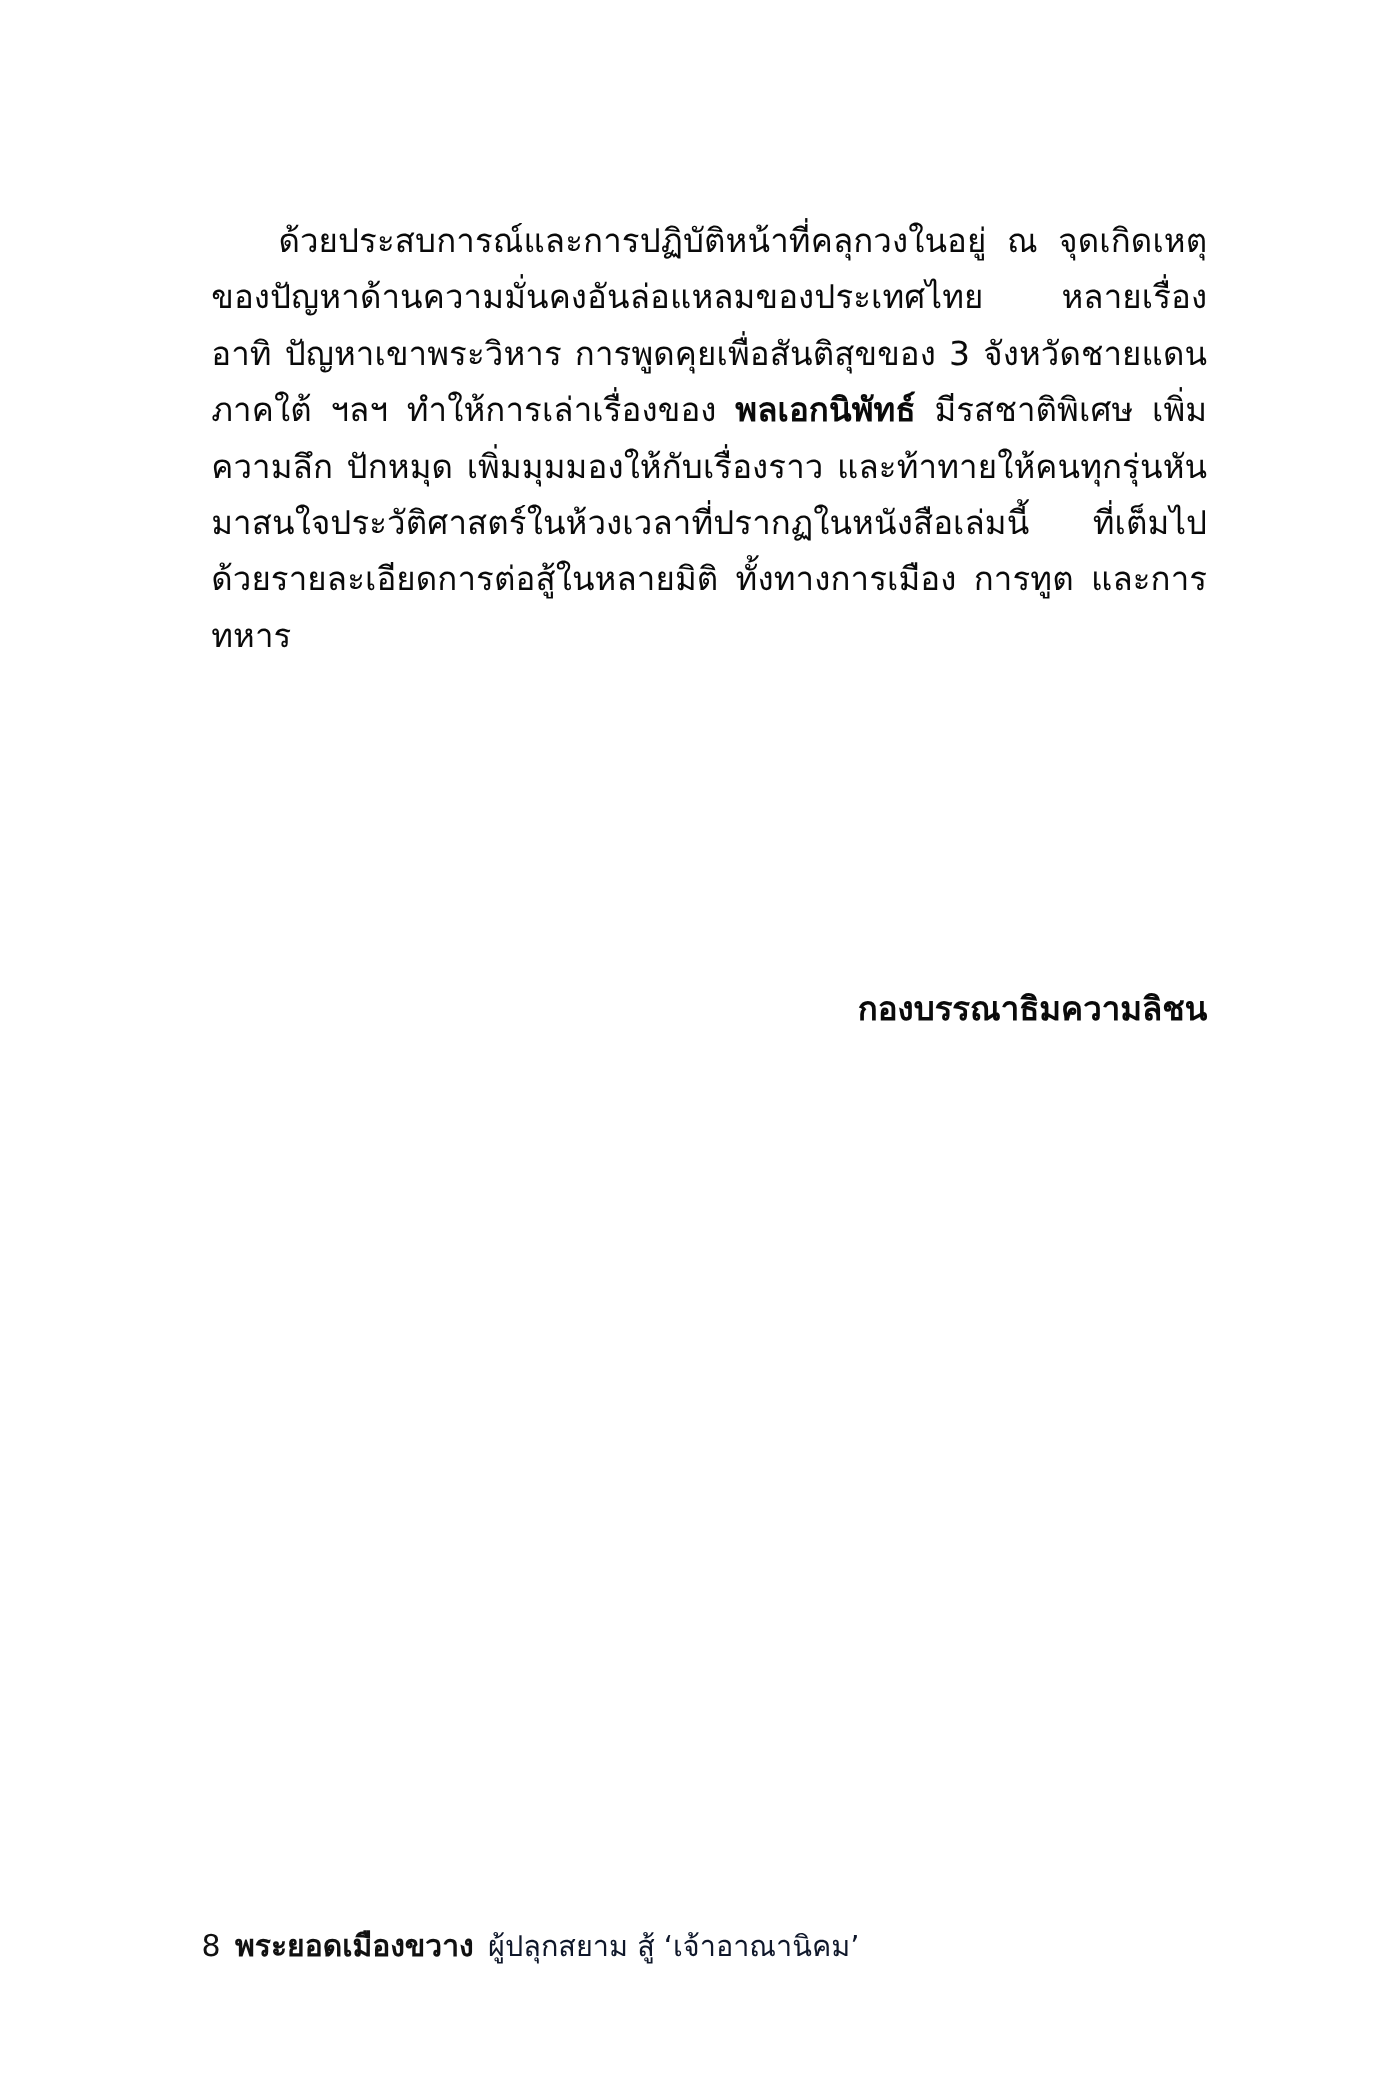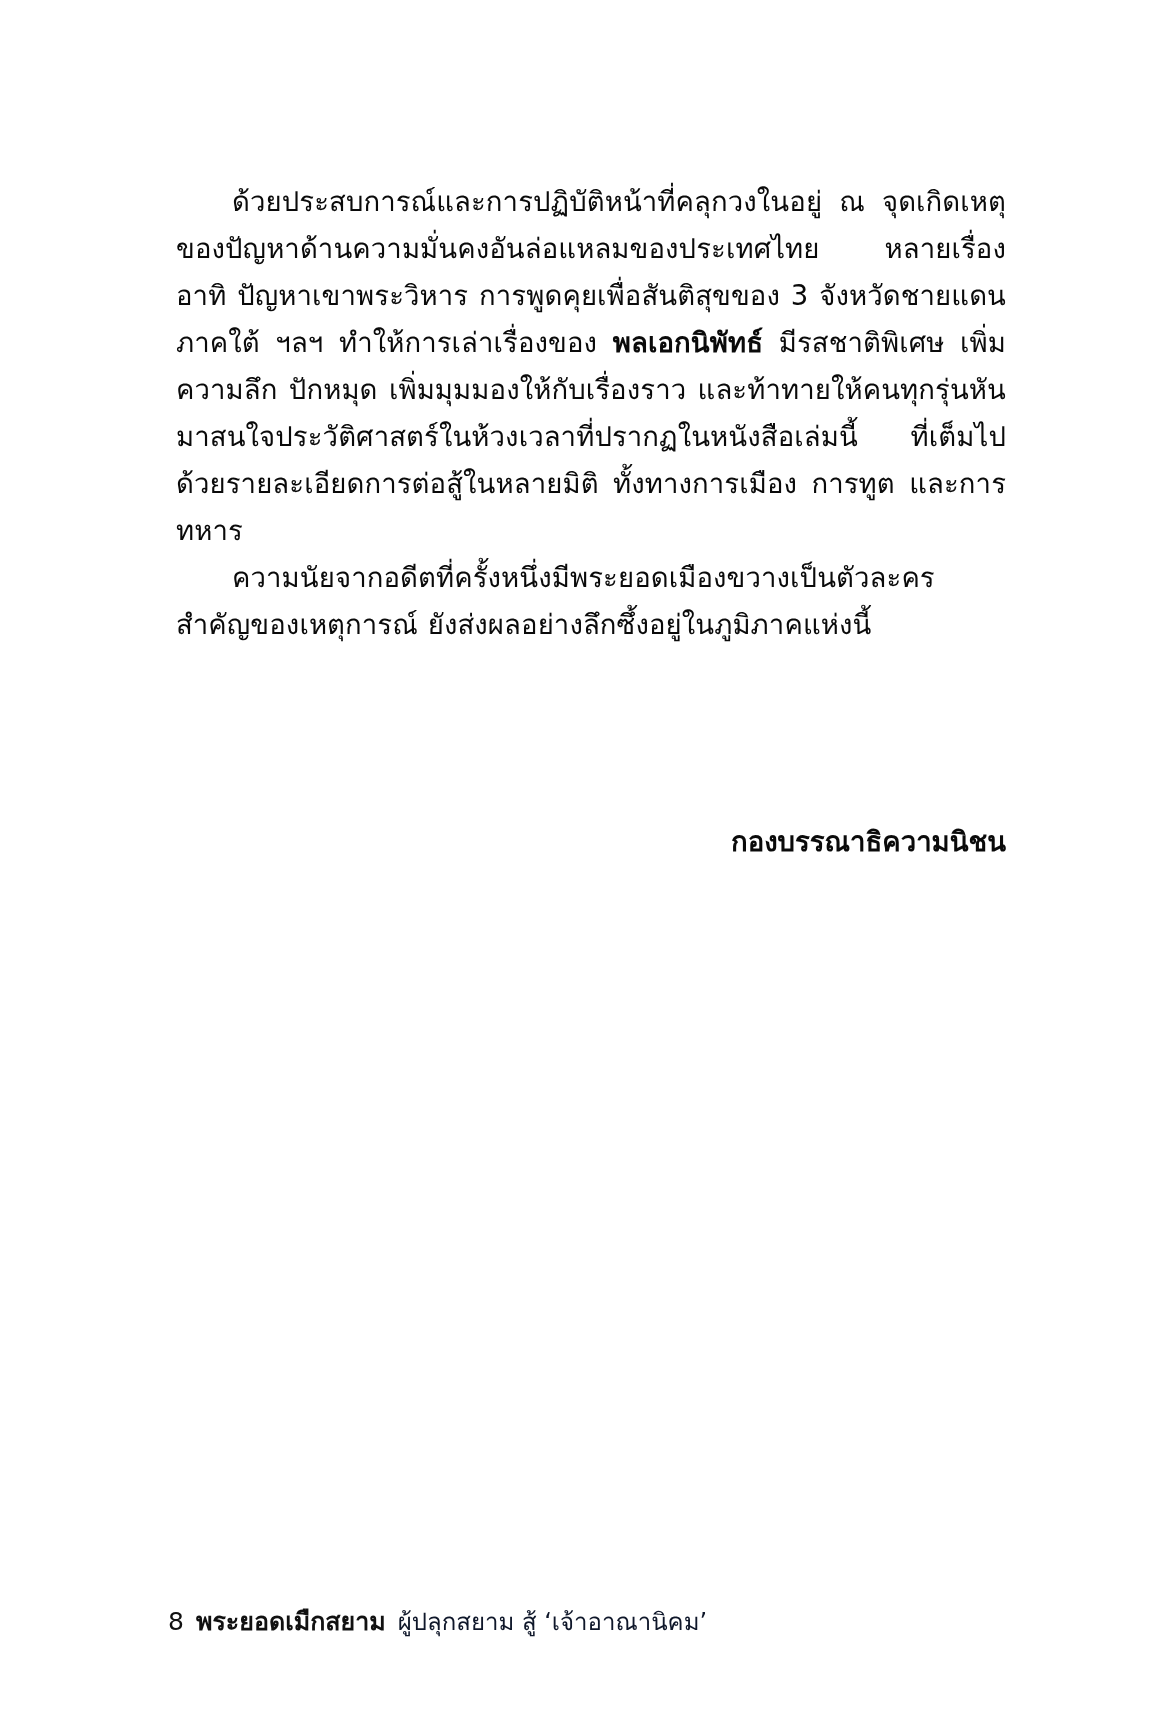--- a/index.html
+++ b/index.html
@@ -97,26 +97,23 @@
 </style>
 </head>
 <body>
 
 <div class="page">
 
   <div class="body-text">
     <p class="para">
       <span class="indent"></span><span>ด้วยประสบการณ์และการปฏิบัติหน้าที่คลุกวงในอยู่ ณ จุดเกิดเหตุของปัญหาด้านความมั่นคงอันล่อแหลมของประเทศไทย หลายเรื่อง อาทิ ปัญหาเขาพระวิหาร การพูดคุยเพื่อสันติสุขของ 3 จังหวัดชายแดนภาคใต้ ฯลฯ ทำให้การเล่าเรื่องของ </span><span class="bold-name">พลเอกนิพัทธ์</span><span> มีรสชาติพิเศษ เพิ่มความลึก ปักหมุด เพิ่มมุมมองให้กับเรื่องราว และท้าทายให้คนทุกรุ่นหันมาสนใจประวัติศาสตร์ในห้วงเวลาที่ปรากฏในหนังสือเล่มนี้ ที่เต็มไปด้วยรายละเอียดการต่อสู้ในหลายมิติ ทั้งทางการเมือง การทูต และการทหาร</span>
     </p>
-    <p class="para">
-      <span class="indent"></span><span>ความนัยจากอดีตที่ครั้งหนึ่งมีพระยอดเมืองขวางเป็นตัวละครสำคัญของเหตุการณ์ ยังส่งผลอย่างลึกซึ้งอยู่ในภูมิภาคแห่งนี้</span>
-    </p>
   </div>
 
-  <div class="signature">กองบรรณาธิความนิชน</div>
+  <div class="signature">กองบรรณาธิมความลิชน</div>
 
   <div class="footer">
     <span class="footer-page-number">8</span>
-    <span class="footer-title">พระยอดเมืกสยาม</span>
+    <span class="footer-title">พระยอดเมืองขวาง</span>
     <span class="footer-subtitle">ผู้ปลุกสยาม สู้ ‘เจ้าอาณานิคม’</span>
   </div>
 
 </div>
 
 </body></html>

